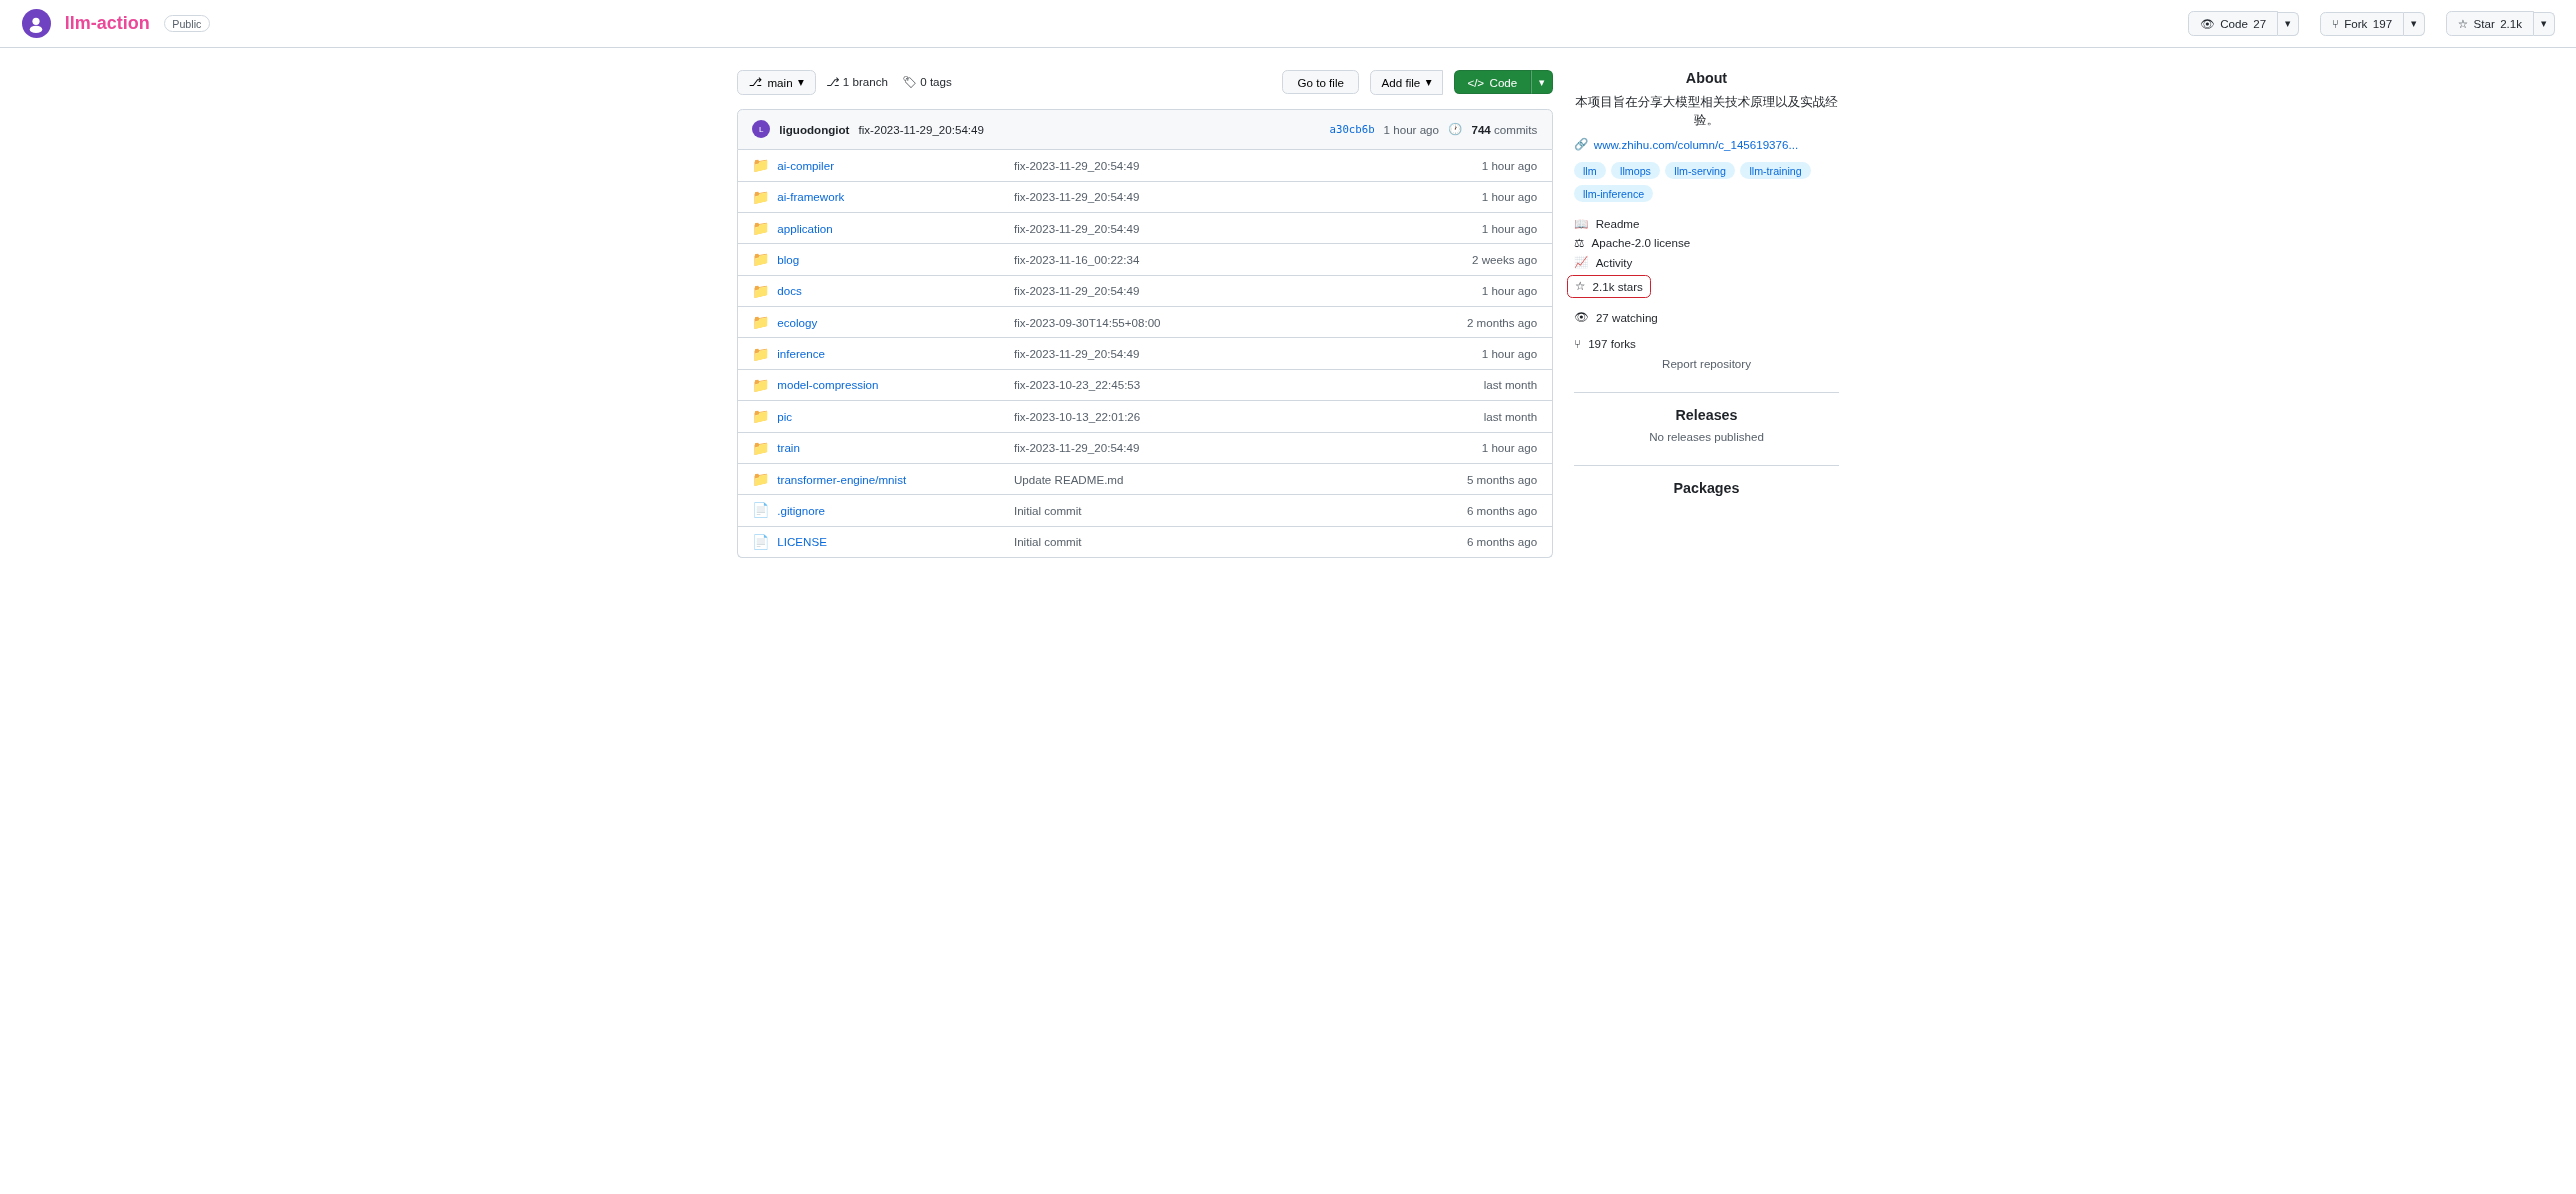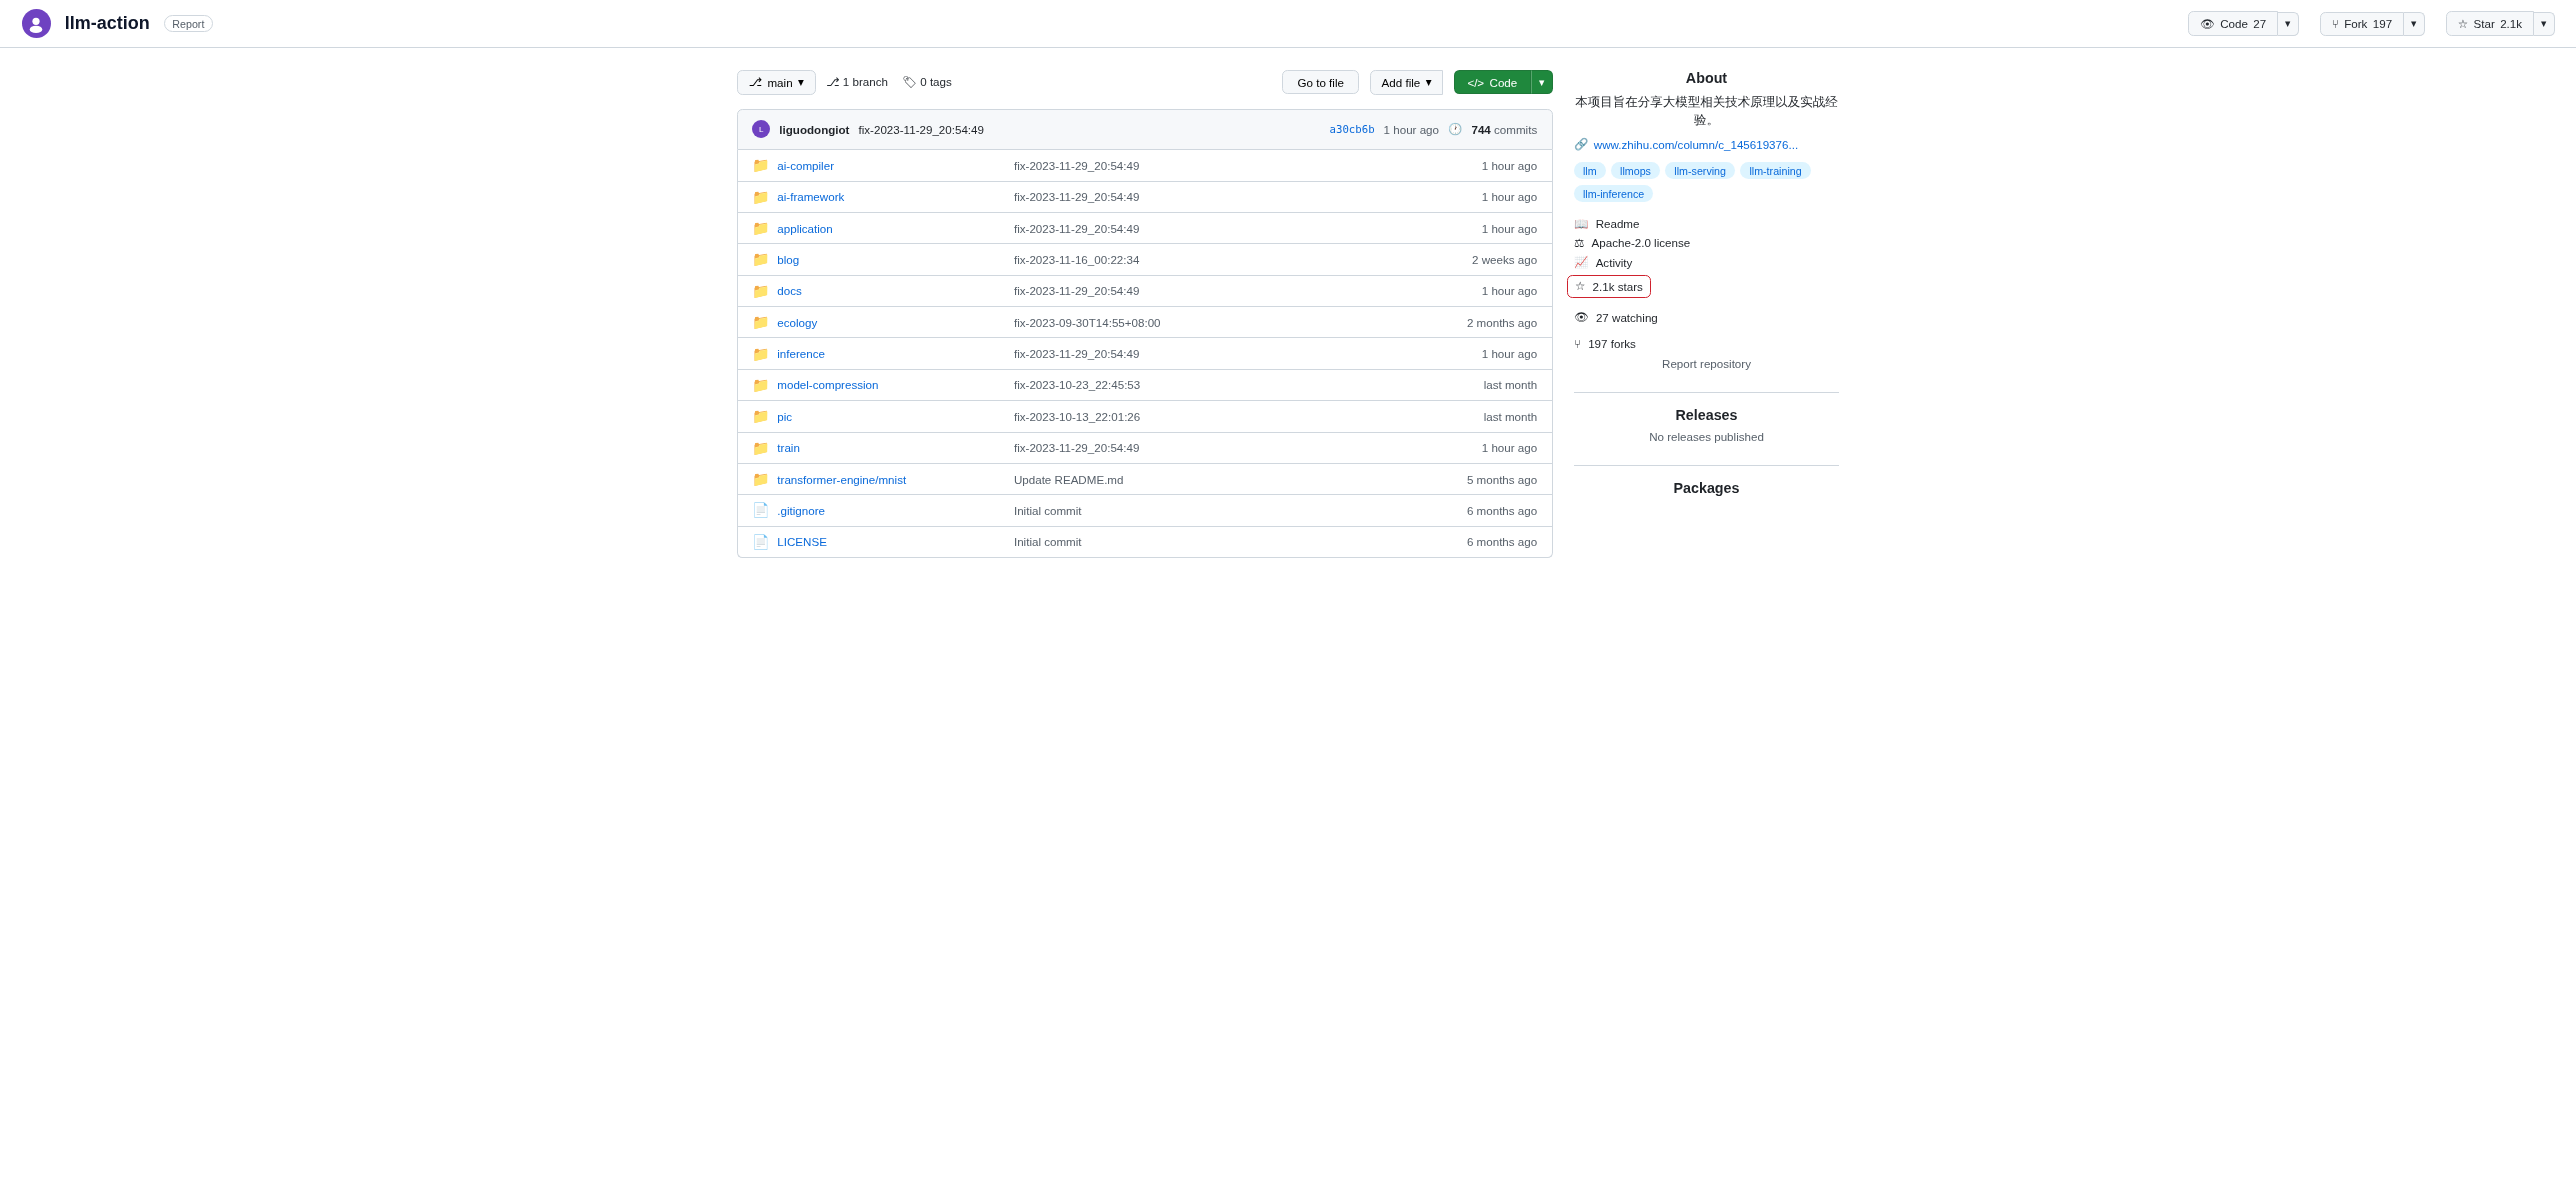--- a/index.html
+++ b/index.html
@@ -13,21 +13,21 @@
       gap: 14.3px;
     }
     .repo-avatar {
       width: 29px; height: 29px; border-radius: 50%;
       background: #6f42c1;
       display: flex; align-items: center; justify-content: center;
       color: #fff; font-weight: bold; font-size: 11.6px;
       flex-shrink: 0;
     }
     .repo-name {
-      font-size: 18px; font-weight: 600; color: #0f172a; text-decoration: none;
+      font-size: 18px; font-weight: 600; color: #ec4899; text-decoration: none;
     }
     .public-badge {
       border: 0.9px solid #d0d7de; border-radius: 18px;
       padding: 1.8px 7.2px; font-size: 10.7px; color: #57606a;
     }
     .top-bar-spacer { flex: 1; }
     .action-btn-group {
       display: flex; align-items: center; gap: 0;
     }
     .action-btn {
@@ -189,21 +189,21 @@
 <body>
 
 <div class="top-bar">
   <div class="repo-avatar">
     <svg width="18" height="18" viewBox="0 0 20 20">
         <circle cx="10" cy="7" r="4" fill="#fff"></circle>
         <ellipse cx="10" cy="16" rx="7" ry="4" fill="#fff"></ellipse>
       </svg>
   </div>
   <a class="repo-name">llm-action</a>
-  <span class="public-badge">Report</span>
+  <span class="public-badge">Public</span>
 
   <div class="top-bar-spacer"></div>
 
   <div class="action-btn-group">
     <button class="action-btn">
       <span>👁</span>
       <span>Code</span>
       <span>27</span>
     </button>
     <button class="action-btn-split">▾</button>

